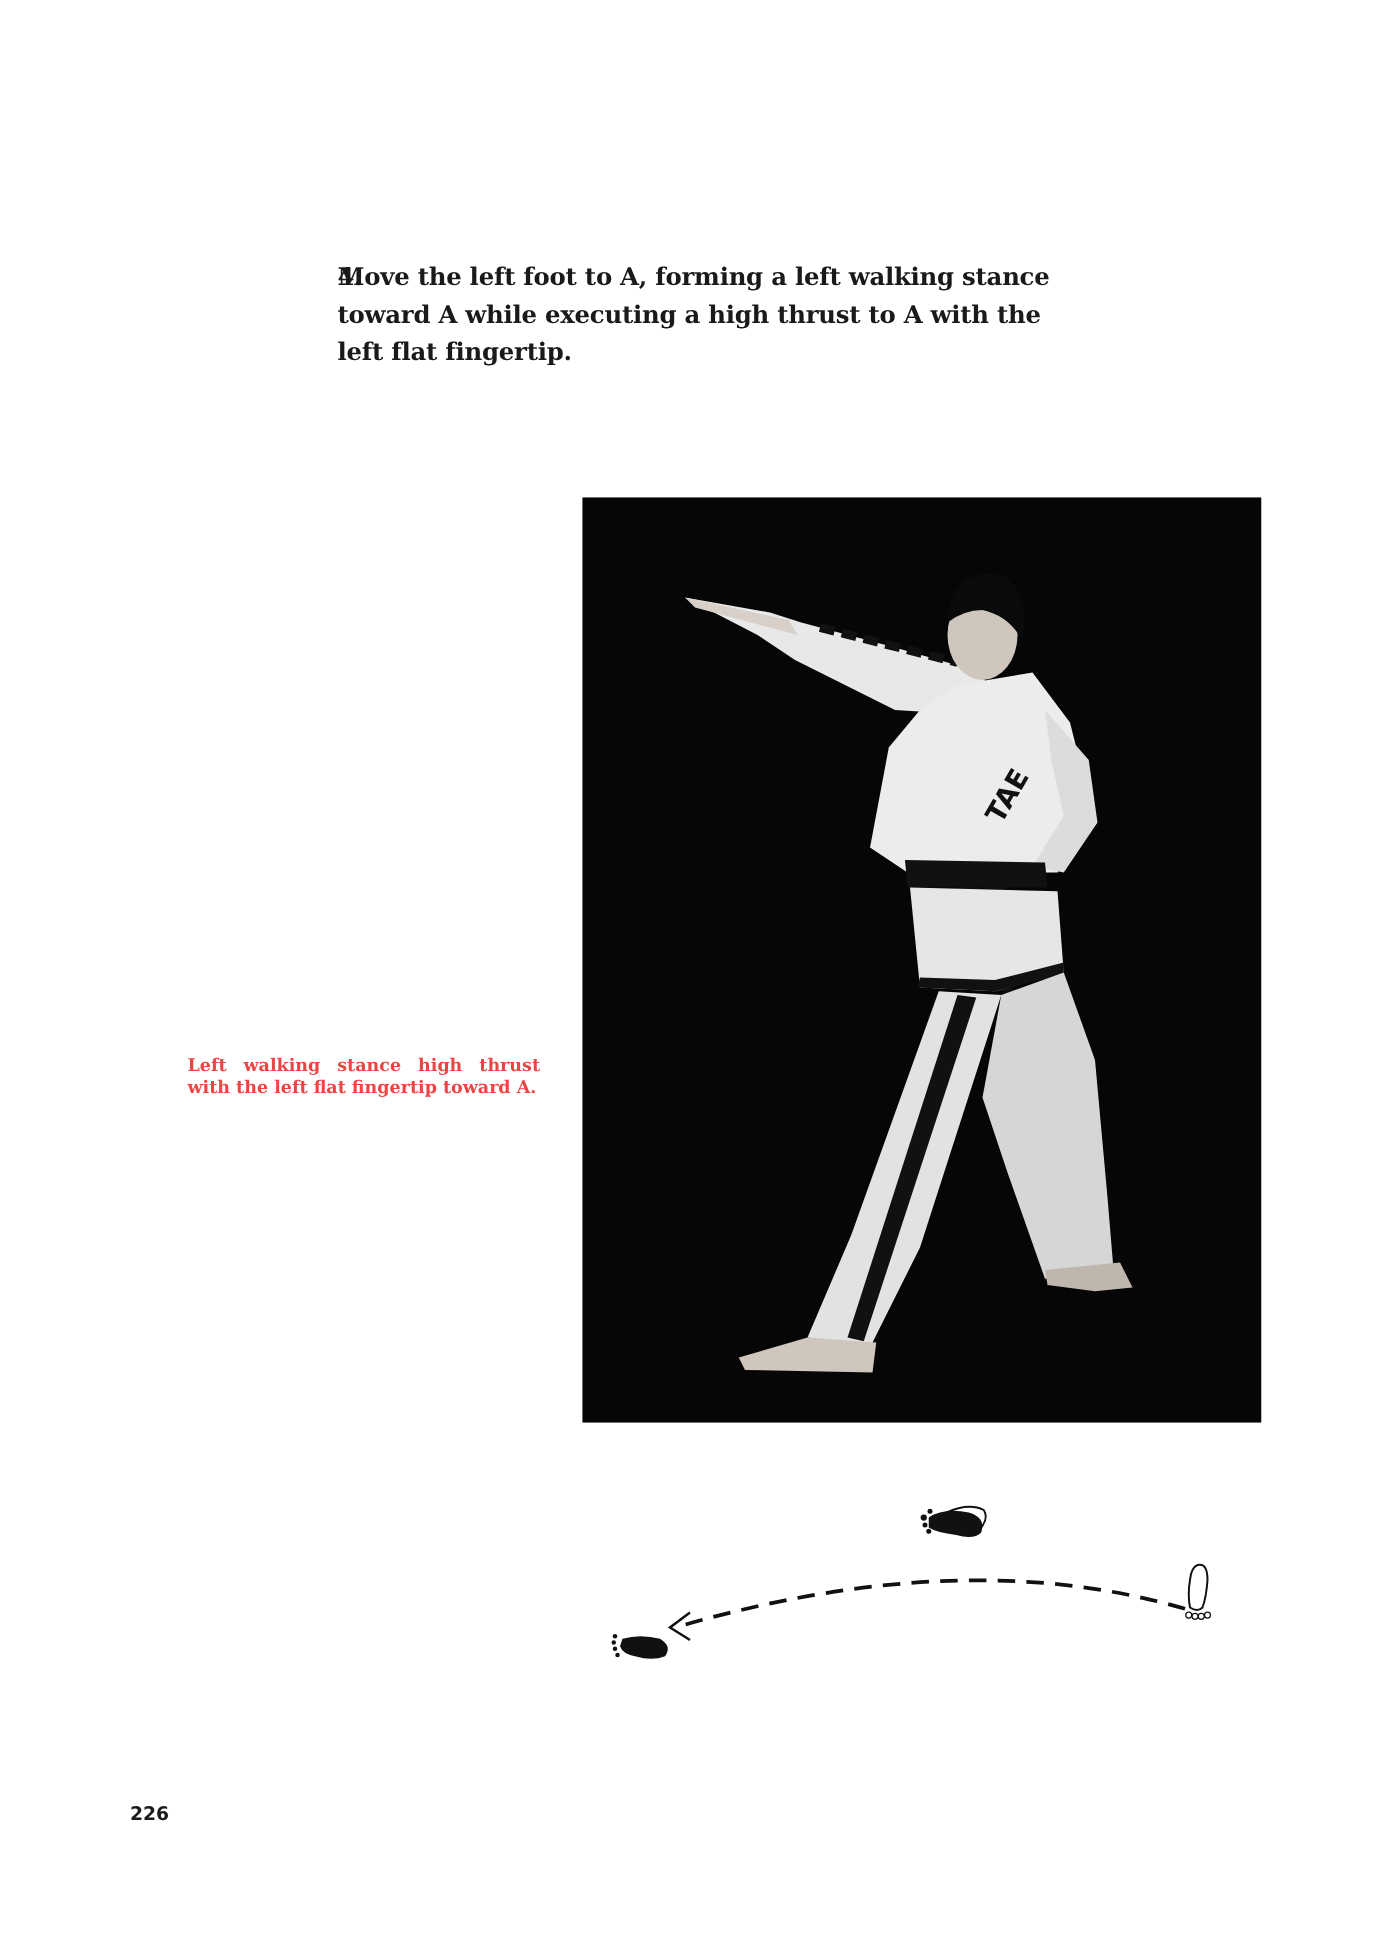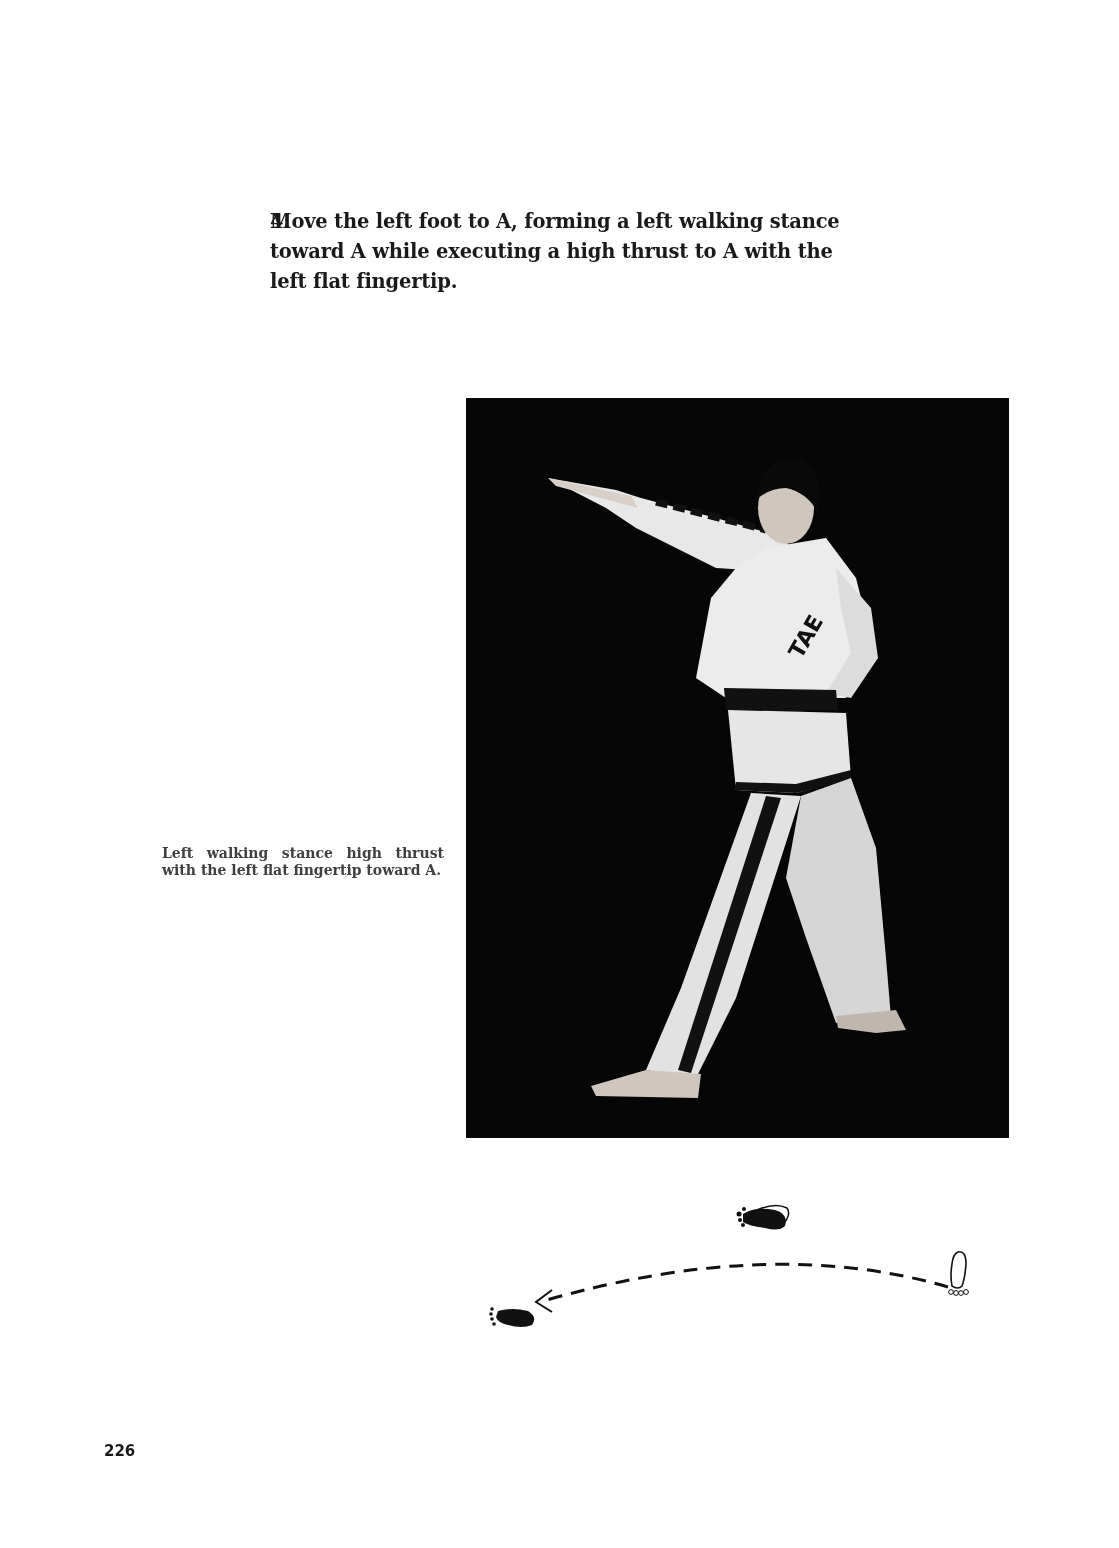--- a/index.html
+++ b/index.html
@@ -1,20 +1,20 @@
 <!DOCTYPE html>
 <html><head>
 <meta charset="utf-8">
 <style>
   html, body { margin:0; padding:0; }
   body { width:1119px; height:1548px; background:#ffffff; position:relative; overflow:hidden; font-family:"DejaVu Serif", serif; color:#111; }
   .step { position:absolute; left:270px; top:207px; width:580px; font-family:"DejaVu Serif", serif; font-weight:bold; font-size:19.5px; line-height:30px; color:#1a1a1a; letter-spacing:-0.2px; }
   .step .num { position:absolute; left:0; top:0; }
   .step .text { display:block; }
-  .caption { position:absolute; left:150px; top:845px; width:282px; font-family:"DejaVu Serif", serif; font-weight:bold; font-size:14px; line-height:17px; text-align:justify; color:#404040;margin-left:12px; }
+  .caption { position:absolute; left:150px; top:845px; width:282px; font-family:"DejaVu Serif", serif; font-weight:bold; font-size:14px; line-height:17px; text-align:justify; color:#ef4444; }
   .photo { position:absolute; left:466px; top:398px; width:543px; height:740px; background:#050505; overflow:hidden; }
   .photo svg { display:block; }
   .diagram { position:absolute; left:470px; top:1190px; width:540px; height:160px; }
   .page-num { position:absolute; left:104px; top:1442px; font-family:"DejaVu Sans", sans-serif; font-weight:bold; font-size:15px; color:#1a1a1a; }
 </style>
 </head>
 <body>
 
 <div class="step">
   <span class="num">4.</span>

